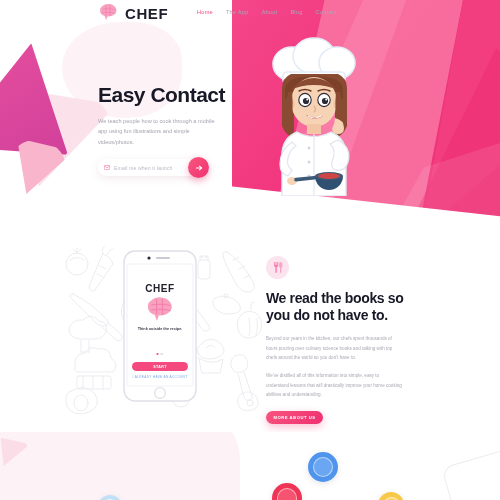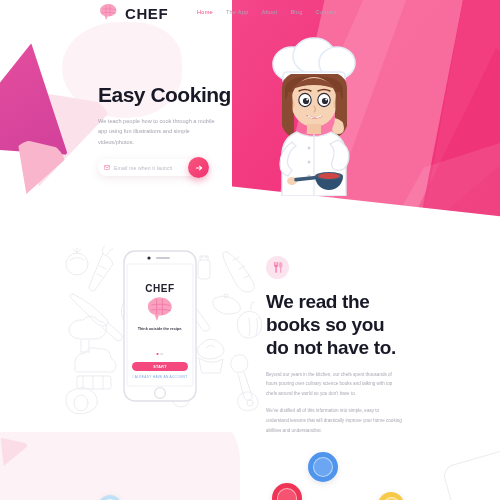--- a/index.html
+++ b/index.html
@@ -181,21 +181,21 @@
   #phone { position:absolute; left:123px; top:18px; width:74px; height:152px; z-index:10; }
 
   .sec2-copy { position:absolute; left:266px; top:24px; width:140px; }
   .sec-badge {
     width:23px; height:23px; border-radius:50%;
     background:#fce4ee;
     display:flex; align-items:center; justify-content:center;
     margin-bottom:11px;
   }
   .sec2-title {
-    font-size:19px; font-weight:700; line-height:1.22;
+    font-size:14px; font-weight:700; line-height:1.22;
     color:#181827; letter-spacing:-.35px; width:138px;
   }
   .sec2-p {
     margin-top:10px; font-size:4.6px; line-height:2.1;
     color:#aaa8b4; width:136px;
   }
   .sec2-p.second { margin-top:8px; }
   .btn-more {
     margin-top:11px;
     width:57px; height:13px; border-radius:7px;
@@ -329,21 +329,21 @@
       <div class="nav-links">
         <a class="nav-link active" href="#">Home</a>
         <a class="nav-link" href="#">The App</a>
         <a class="nav-link" href="#">About</a>
         <a class="nav-link" href="#">Blog</a>
         <a class="nav-link" href="#">Contact</a>
       </div>
     </nav>
 
     <div class="hero-copy">
-      <h1 class="hero-title">Easy Cooking</h1>
+      <h1 class="hero-title">Easy Contact</h1>
       <p class="hero-sub">We teach people how to cook through a mobile app using fun illustrations and simple videos/photos.</p>
 
       <div class="email-box">
         <svg class="env-icon" viewBox="0 0 10 8">
           <rect x=".6" y=".6" width="8.8" height="6.8" rx="1.2" fill="none" stroke="#f8779f" stroke-width="1"></rect>
           <path d="M.8 1.4 L5 4.6 L9.2 1.4" fill="none" stroke="#f8779f" stroke-width="1"></path>
         </svg>
         <span class="email-ph">Email me when it launch</span>
         <button class="email-submit">
           <svg class="arrow-r" viewBox="0 0 10 10">

